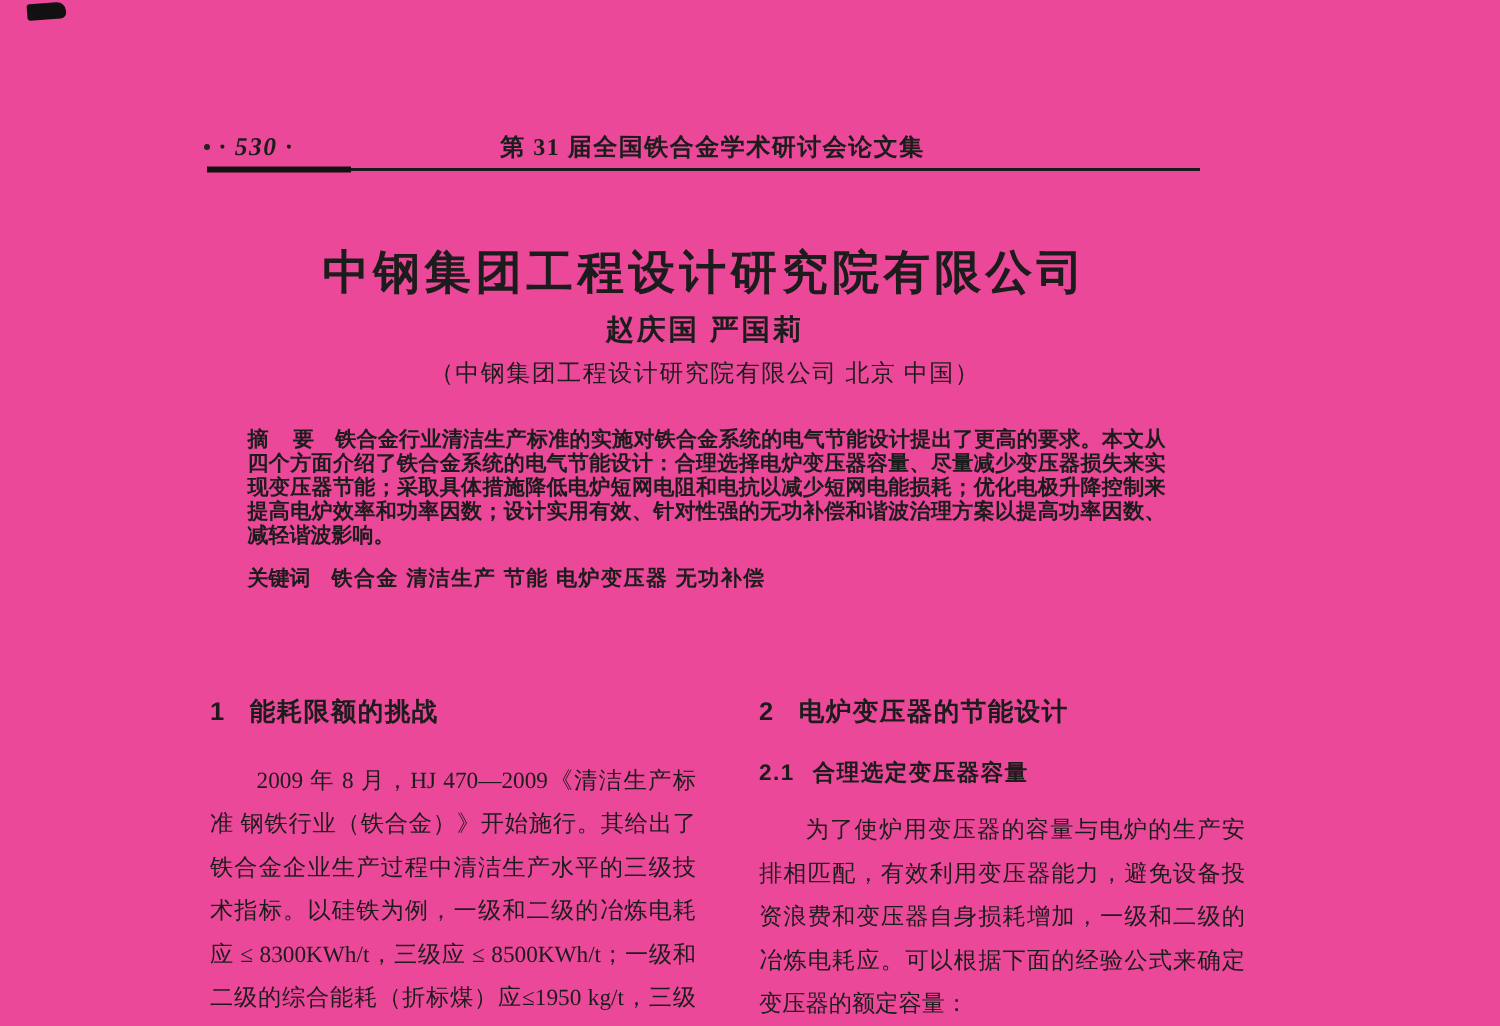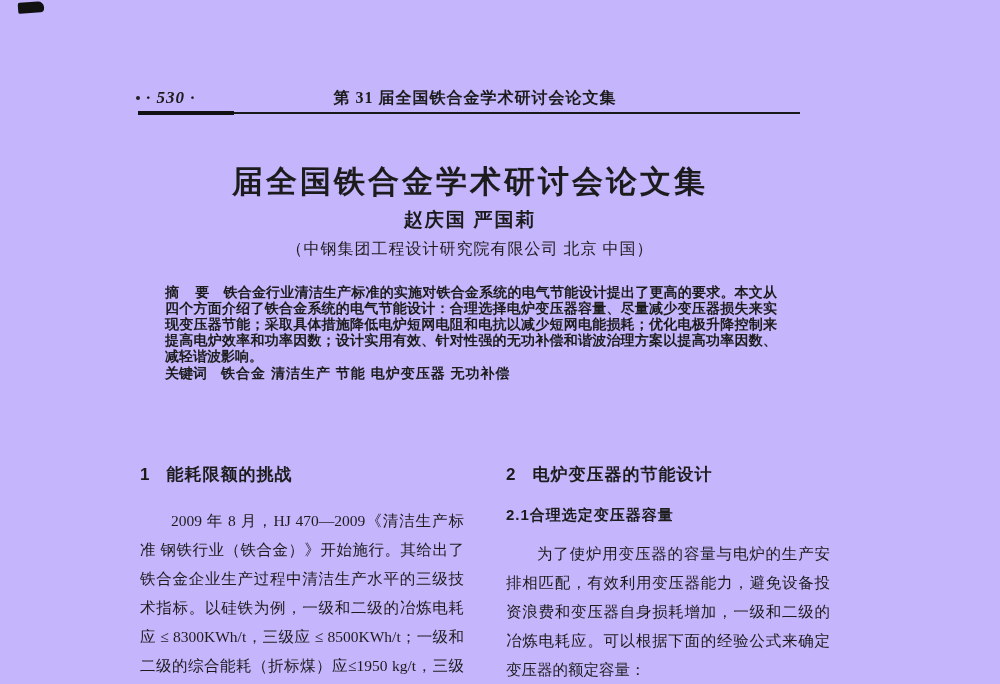--- a/index.html
+++ b/index.html
@@ -4,21 +4,21 @@
 <style>
   html, body {
     margin: 0;
     padding: 0;
     background: #ffffff;
   }
   .scan-page {
     position: relative;
     width: 1000px;
     height: 684px;
-    background: #c4b5fd;
+    background: #ec4899;
     overflow: hidden;
     font-family: "Liberation Serif", serif;
     color: #1c1c1c;
   }
   
   .artifact-top-left {
     position: absolute;
     top: 2px;
     left: 18px;
     width: 26px;
@@ -118,21 +118,21 @@
     font-weight: bold;
     font-size: 14px;
     line-height: 16px;
     text-align: justify;
   }
   .abstract-label {
     letter-spacing: 6px;
     margin-right: 8px;
   }
   .keywords-row {
-    margin-top: 1px;
+    margin-top: 13px;
   }
   .keywords-label {
     margin-right: 14px;
   }
   .keywords-text {
     letter-spacing: 1px;
   }
 
   
   .columns {
@@ -157,20 +157,21 @@
     margin-right: 16px;
   }
   .subsection-heading {
     font-family: "Liberation Sans", sans-serif;
     font-weight: bold;
     font-size: 15px;
     margin: 0 0 14px 0;
     letter-spacing: 1px;
   }
   .subsection-number {
+    margin-right: 12px;
   }
   .body-paragraph {
     font-size: 15.5px;
     line-height: 29px;
     text-indent: 2em;
     text-align: justify;
     margin: 0;
   }
   .left-col .body-paragraph {
     margin-top: 14px;
@@ -184,21 +185,21 @@
   <div class="artifact-top-left"></div>
   <div class="artifact-speck"></div>
 
   <div class="page-number">· 530 ·</div>
 
   <div class="running-header">第 31 届全国铁合金学术研讨会论文集</div>
 
   <div class="header-rule"></div>
   <div class="header-rule-heavy"></div>
 
-  <h1 class="paper-title">届全国铁合金学术研讨会论文集</h1>
+  <h1 class="paper-title">中钢集团工程设计研究院有限公司</h1>
 
   <div class="authors">赵庆国  严国莉</div>
 
   <div class="affiliation">（中钢集团工程设计研究院有限公司    北京    中国）</div>
 
   <div class="abstract-block">
     <div>
       <span class="abstract-label">摘  要</span><span>铁合金行业清洁生产标准的实施对铁合金系统的电气节能设计提出了更高的要求。本文从四个方面介绍了铁合金系统的电气节能设计：合理选择电炉变压器容量、尽量减少变压器损失来实现变压器节能；采取具体措施降低电炉短网电阻和电抗以减少短网电能损耗；优化电极升降控制来提高电炉效率和功率因数；设计实用有效、针对性强的无功补偿和谐波治理方案以提高功率因数、减轻谐波影响。</span>
     </div>
     <div class="keywords-row">

